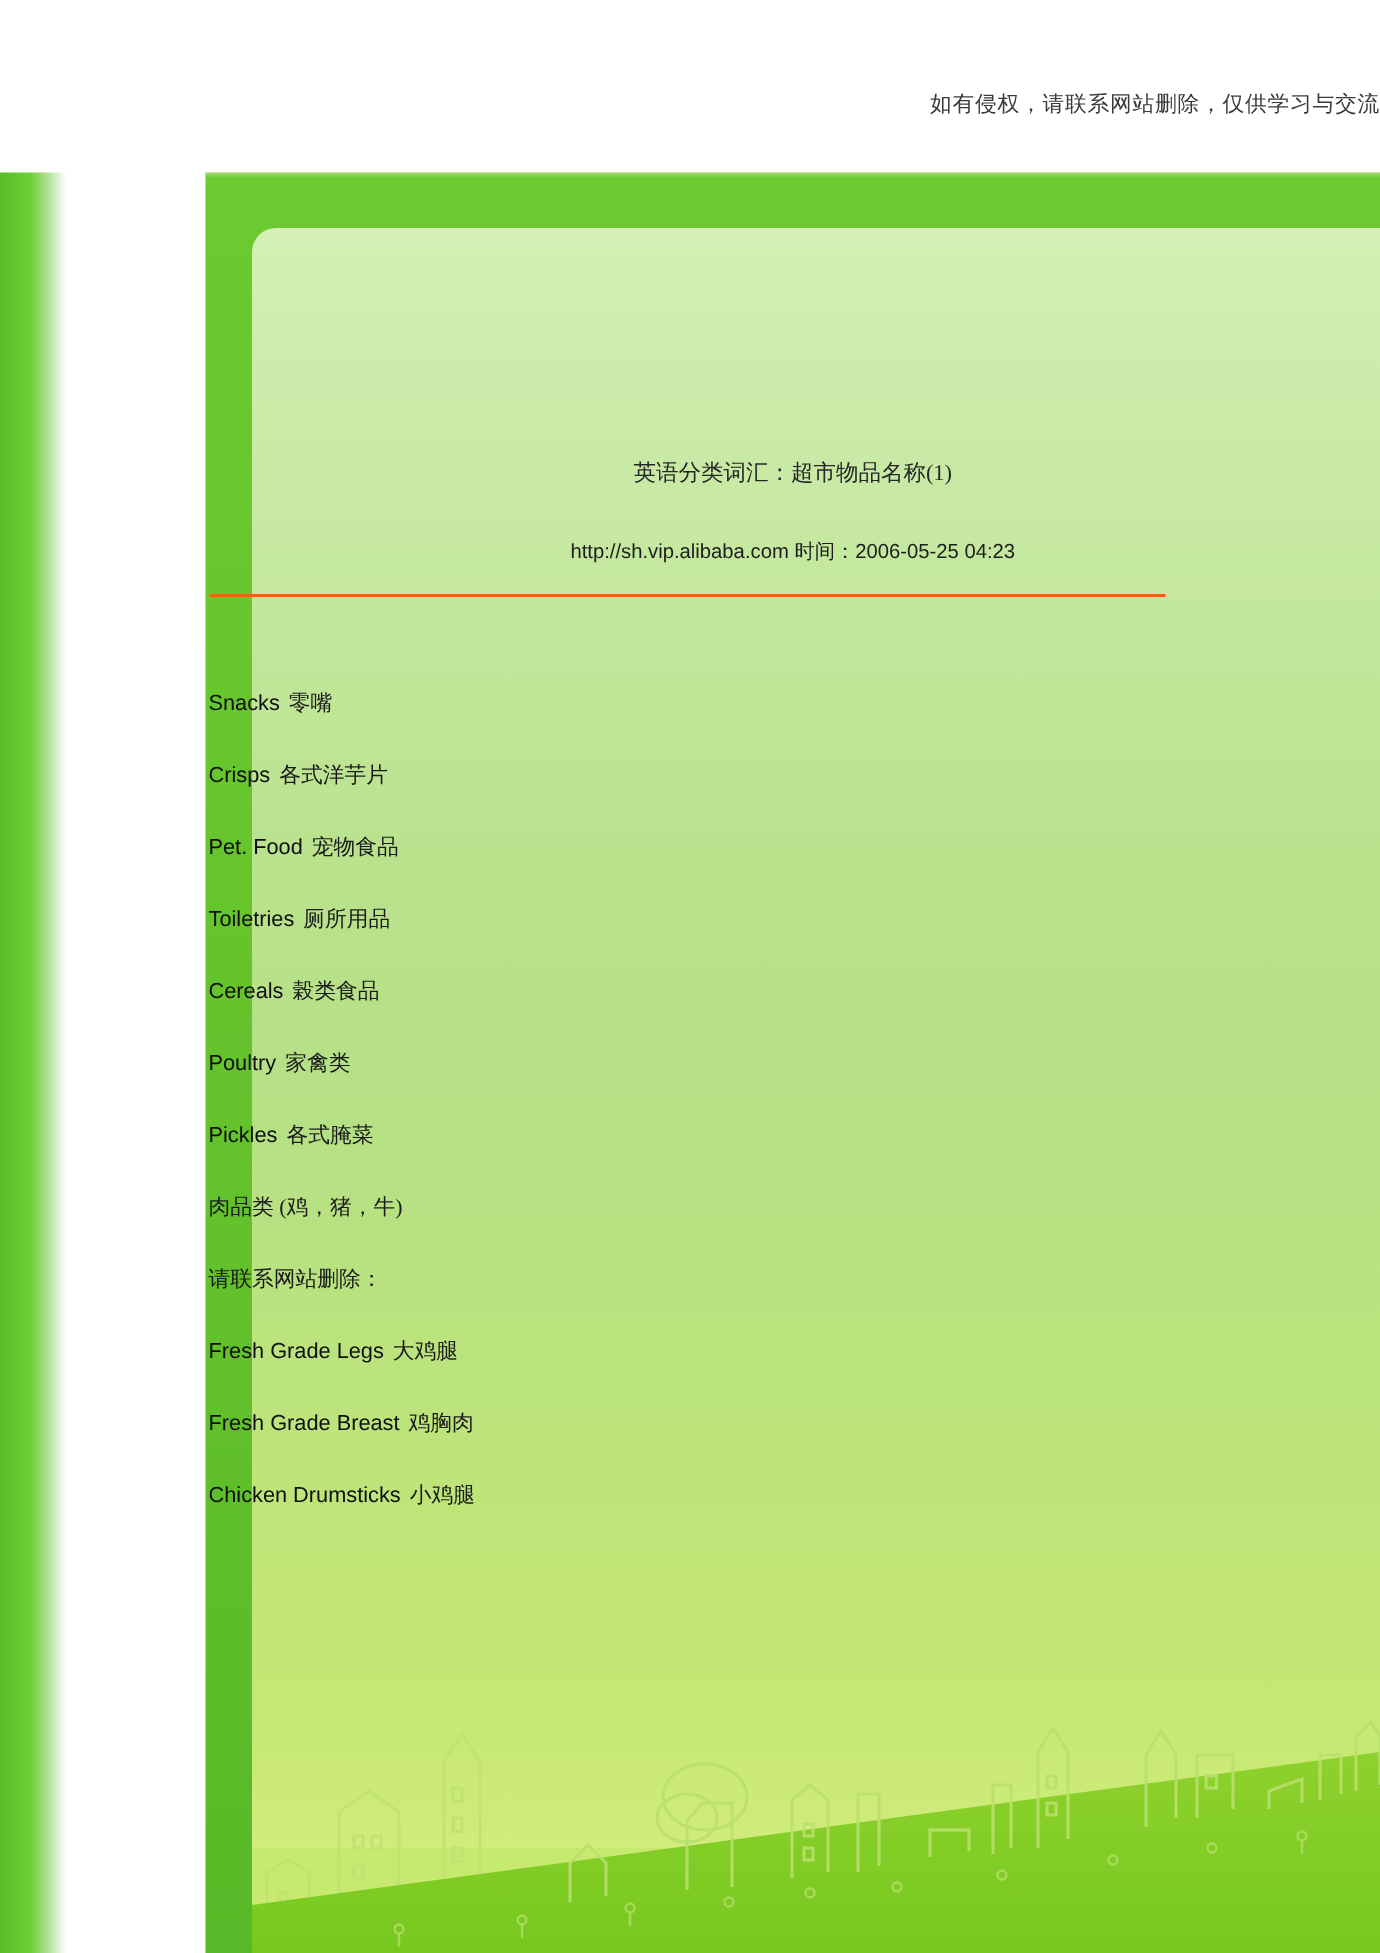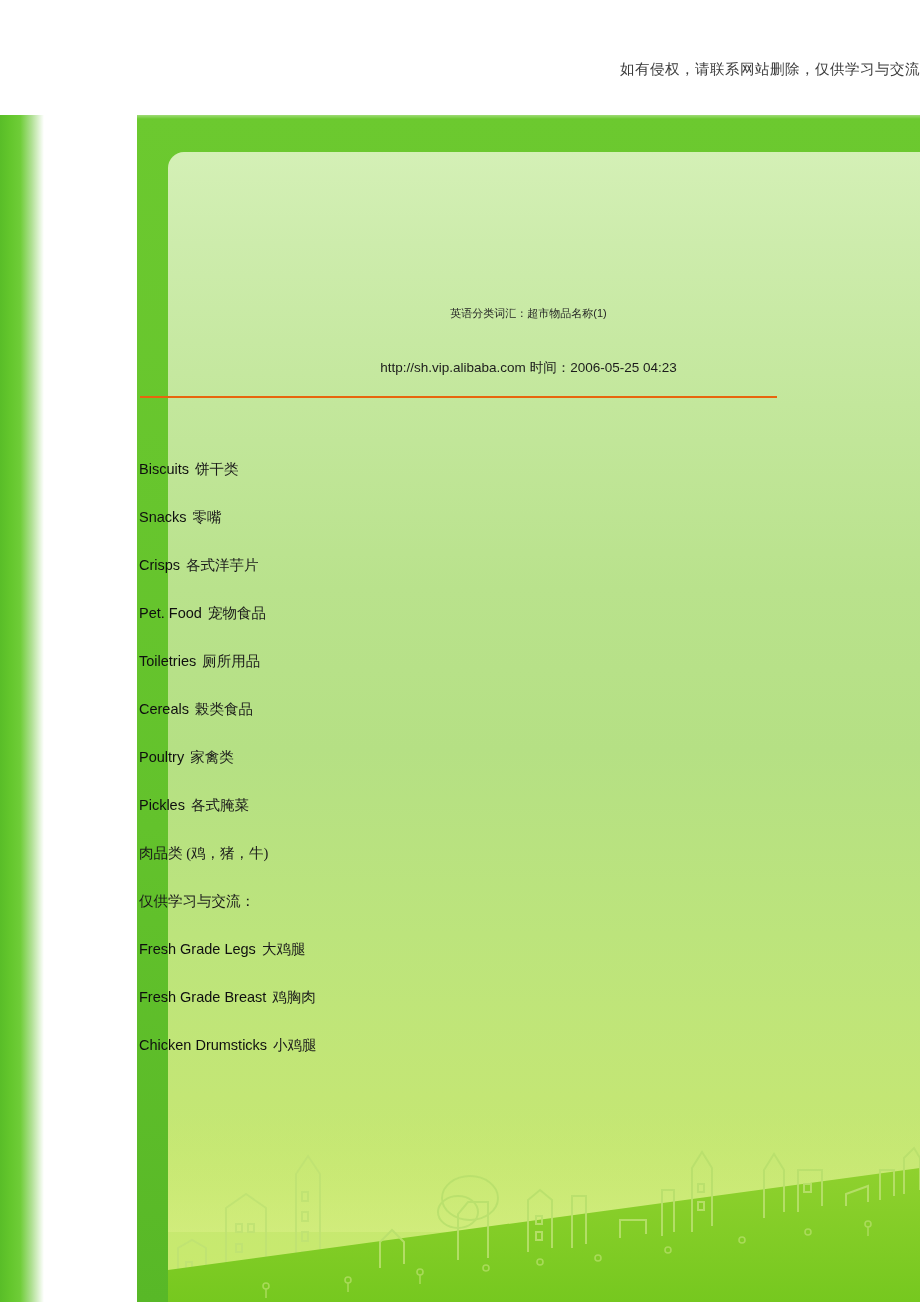--- a/index.html
+++ b/index.html
@@ -87,22 +87,22 @@
     pointer-events: none;
   }
 
   
   .doc-title {
     position: absolute;
     left: 137px;
     top: 306px;
     width: 783px;
     text-align: center;
-    font-family: Liberation Sans, sans-serif;
-    font-size: 11px;
+    font-family: Liberation Serif, serif;
+    font-size: 15px;
     color: #262626;
     white-space: nowrap;
   }
   .doc-meta {
     position: absolute;
     left: 137px;
     top: 359px;
     width: 783px;
     text-align: center;
     font-size: 13.5px;
@@ -250,26 +250,25 @@
 <div class="doc-title">英语分类词汇：超市物品名称(1)</div>
 
 <div class="doc-meta">
   <span class="url">http://sh.vip.alibaba.com</span>
   <span class="tlabel">时间：</span><span class="url">2006-05-25 04:23</span>
 </div>
 
 <div class="rule"></div>
 
 <div class="vocab-list">
-    <div class="vocab-item"><span class="en">Biscuits</span><span class="zh">饼干类</span></div>
     <div class="vocab-item"><span class="en">Snacks</span><span class="zh">零嘴</span></div>
     <div class="vocab-item"><span class="en">Crisps</span><span class="zh">各式洋芋片</span></div>
     <div class="vocab-item"><span class="en">Pet. Food</span><span class="zh">宠物食品</span></div>
     <div class="vocab-item"><span class="en">Toiletries</span><span class="zh">厕所用品</span></div>
     <div class="vocab-item"><span class="en">Cereals</span><span class="zh">榖类食品</span></div>
     <div class="vocab-item"><span class="en">Poultry</span><span class="zh">家禽类</span></div>
     <div class="vocab-item"><span class="en">Pickles</span><span class="zh">各式腌菜</span></div>
     <div class="vocab-item zh-only"><span class="zh">肉品类 (鸡，猪，牛)</span></div>
-    <div class="vocab-item zh-only"><span class="zh">仅供学习与交流：</span></div>
+    <div class="vocab-item zh-only"><span class="zh">请联系网站删除：</span></div>
     <div class="vocab-item"><span class="en">Fresh Grade Legs</span><span class="zh">大鸡腿</span></div>
     <div class="vocab-item"><span class="en">Fresh Grade Breast</span><span class="zh">鸡胸肉</span></div>
     <div class="vocab-item"><span class="en">Chicken Drumsticks</span><span class="zh">小鸡腿</span></div>
   </div>
 
 </body></html>

